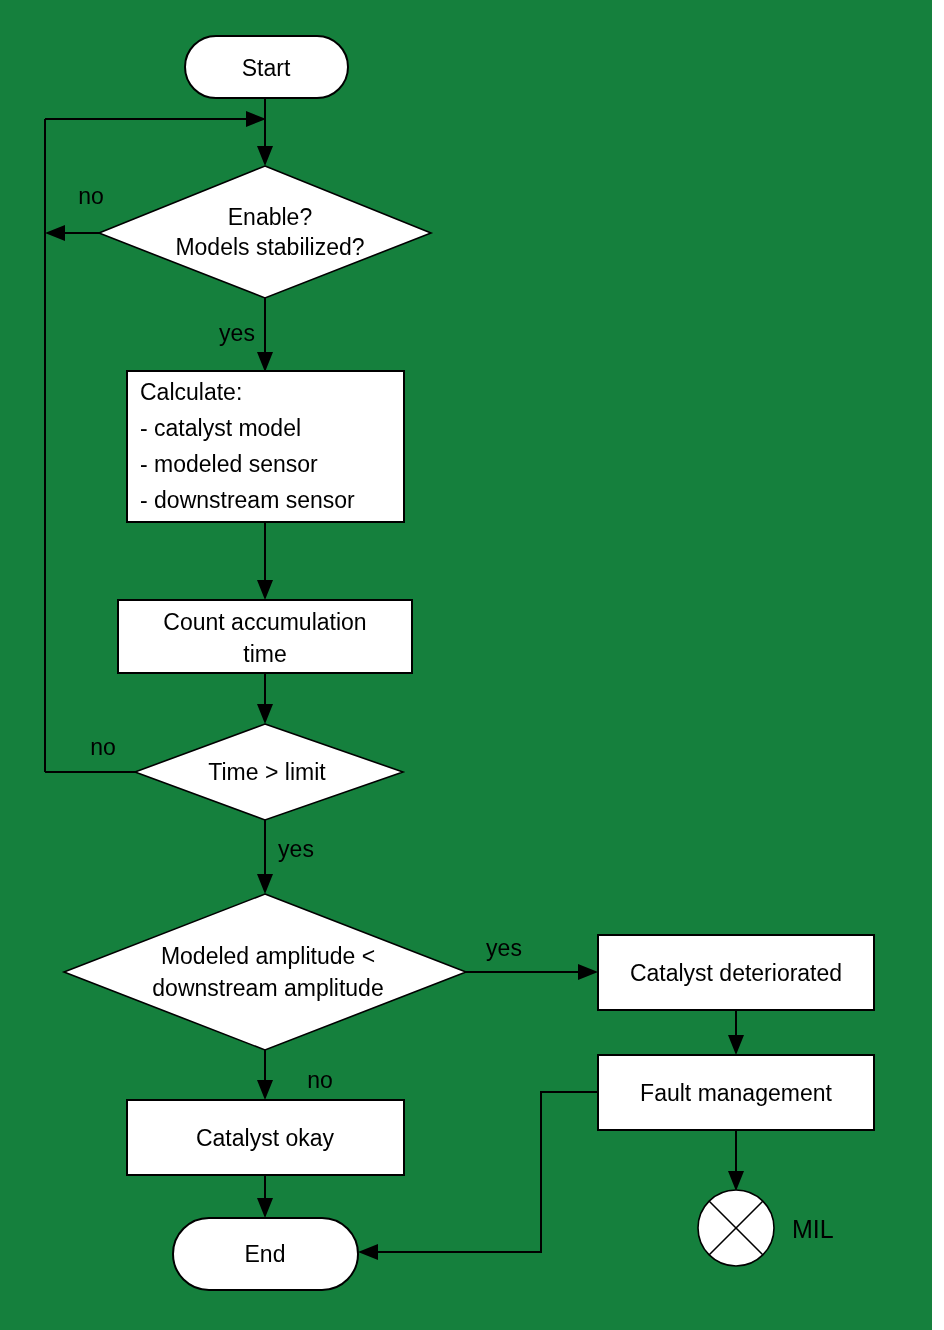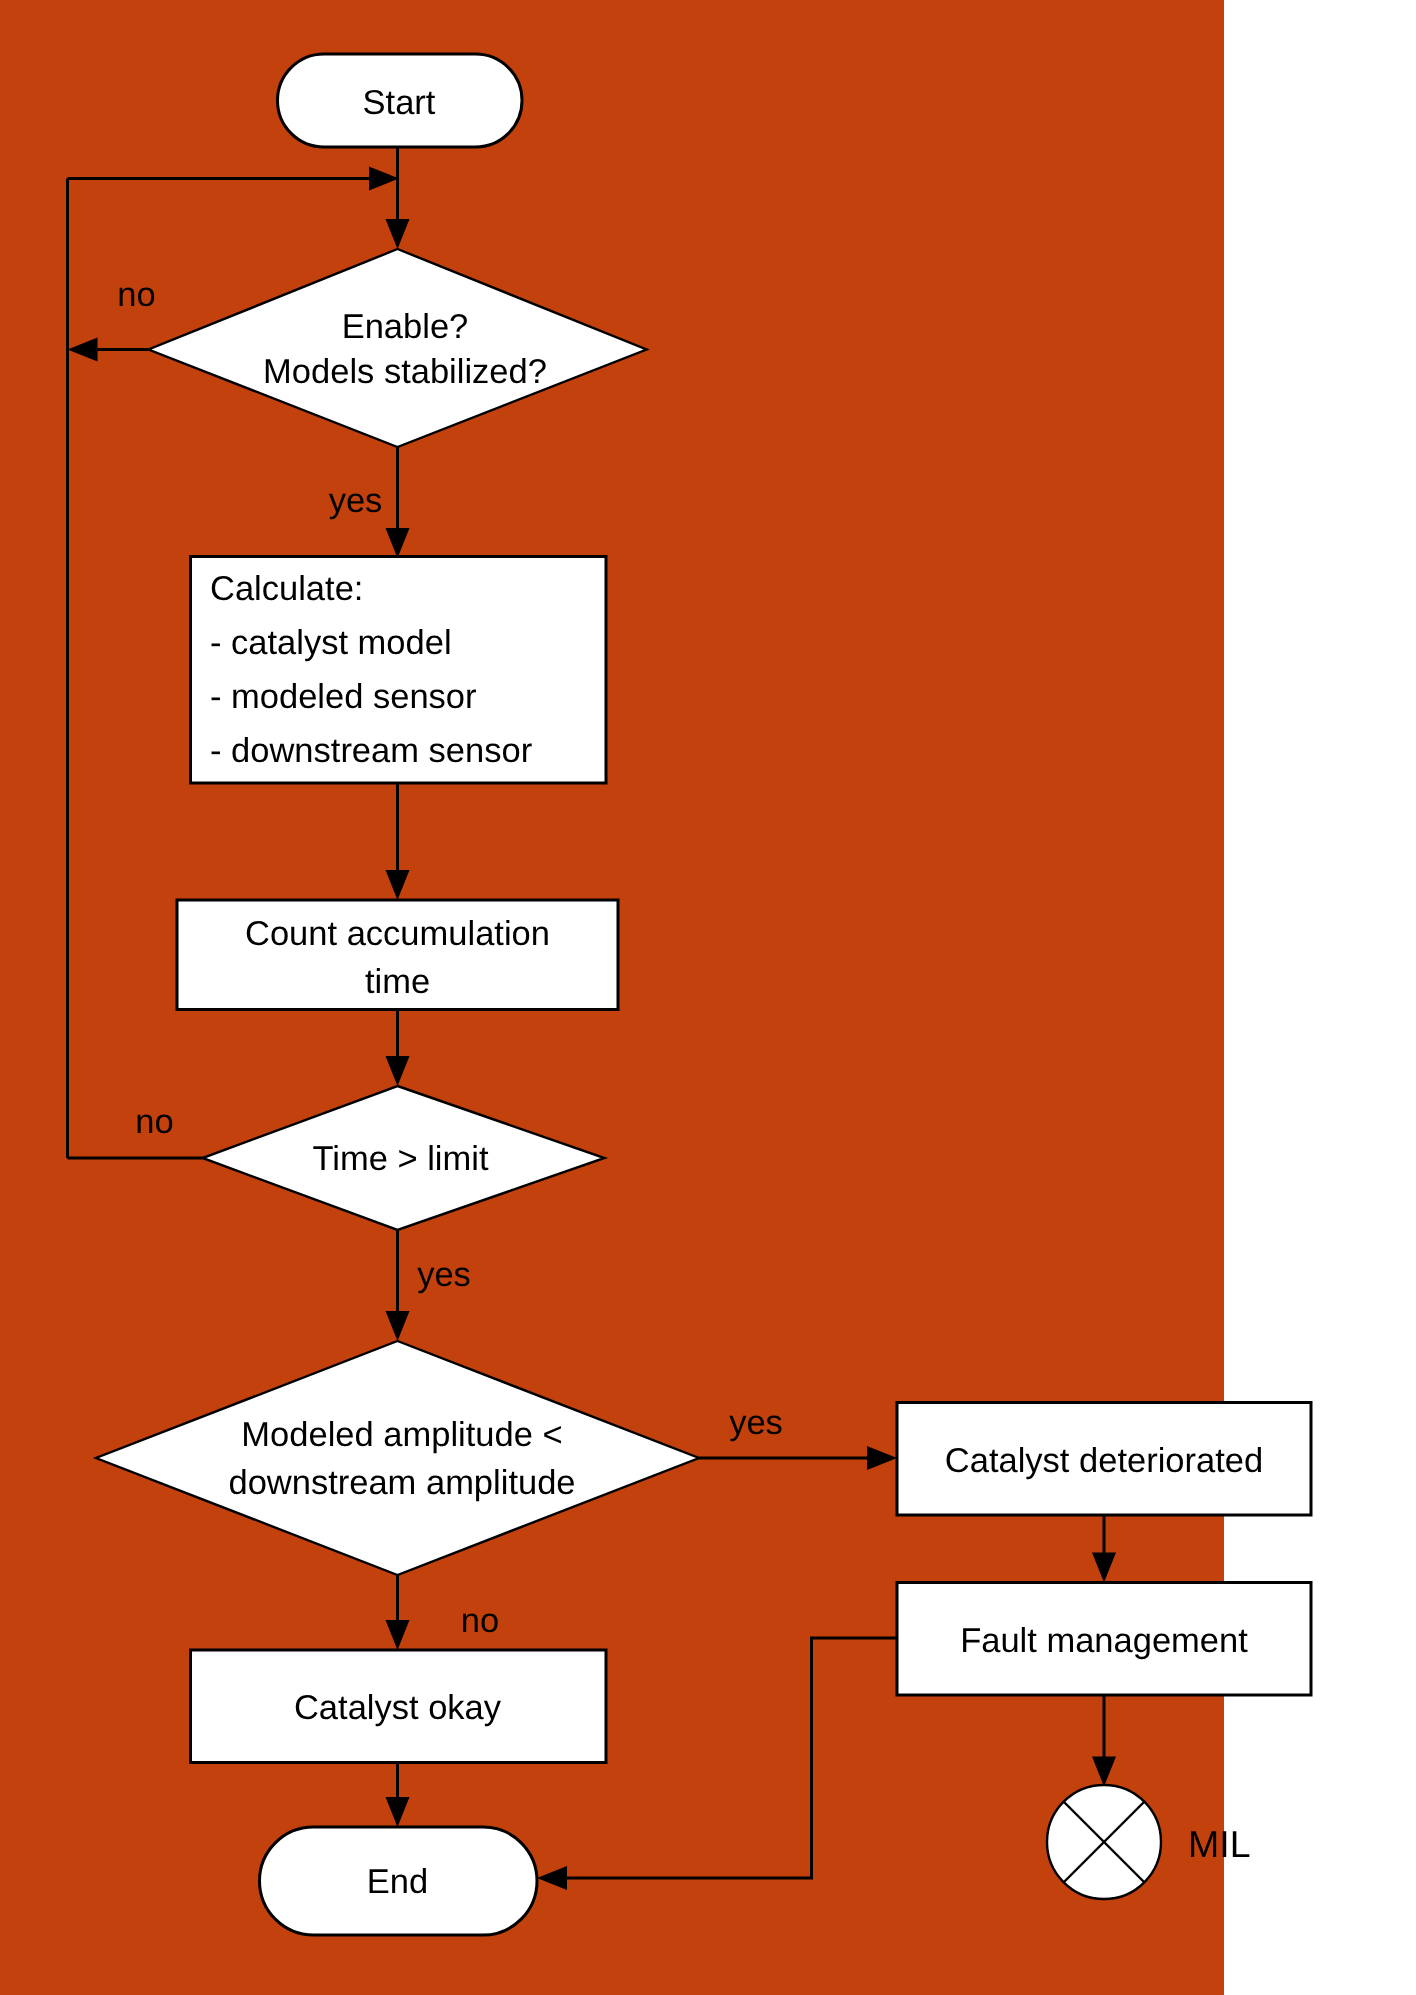--- a/index.html
+++ b/index.html
@@ -8,23 +8,23 @@
     background: #ffffff;
   }
   body {
     width: 944px;
     height: 1330px;
     font-family: "Liberation Sans", sans-serif;
     overflow: hidden;
   }
   #flowchart-root {
     position: relative;
-    width: 816px;
+    width: 932px;
     height: 1330px;
-    background: #c2410c;
+    background: #15803d;
   }
   svg.chart-canvas {
     display: block;
     width: 944px;
     height: 1330px;
   }
   .shape-outline {
     fill: #ffffff;
     stroke: #000000;
     stroke-width: 2;

